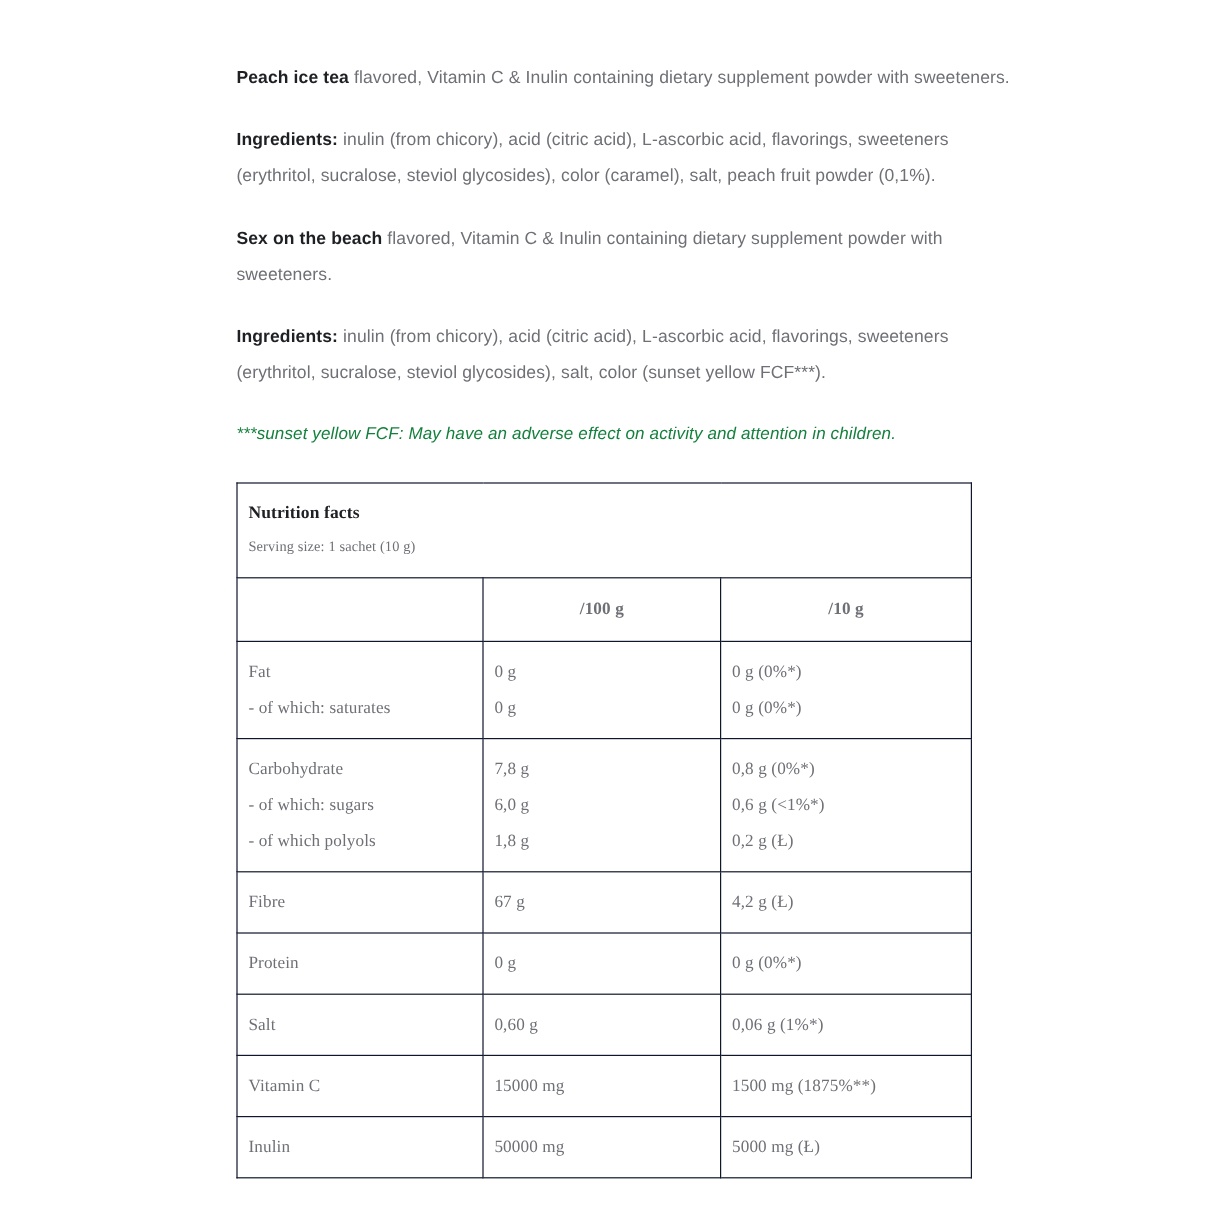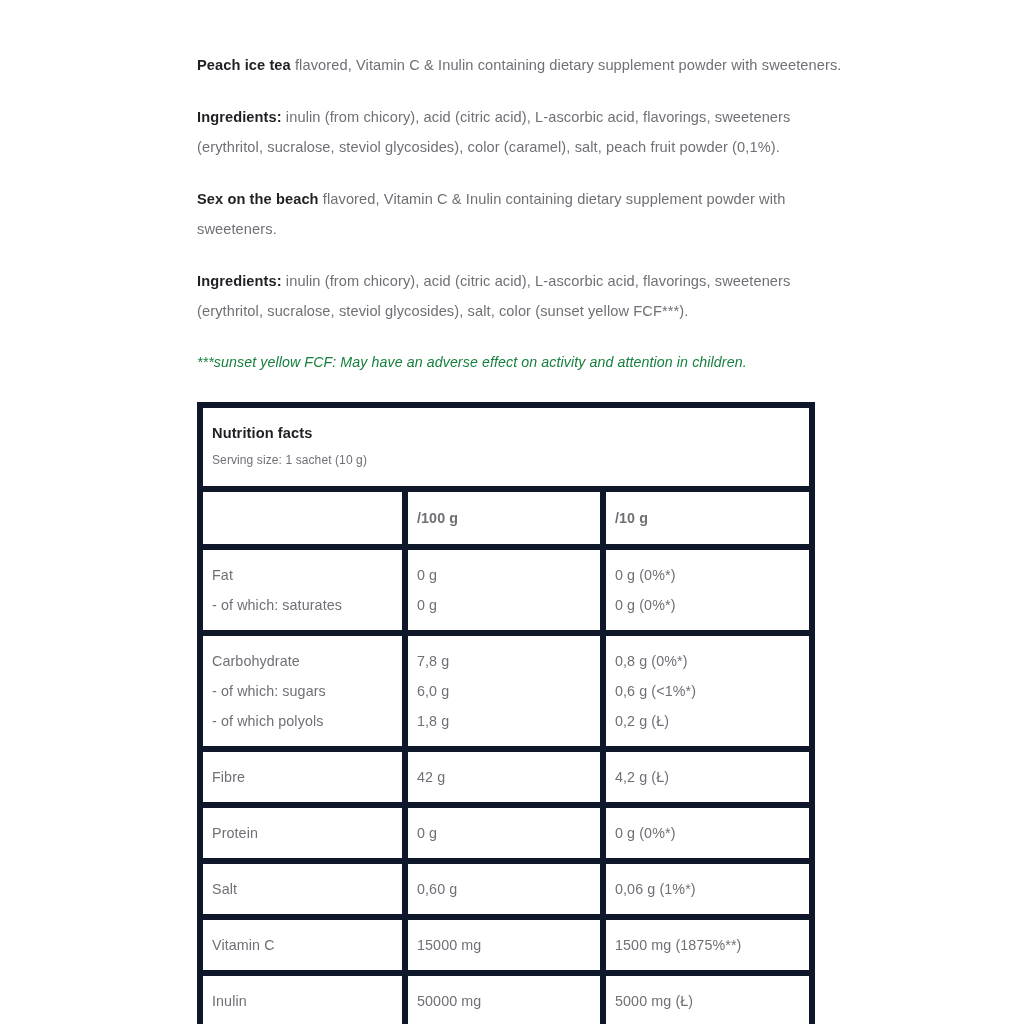--- a/index.html
+++ b/index.html
@@ -50,27 +50,28 @@
   }
 
   
   .nf-table {
     border-collapse: collapse;
     width: 612px;
     table-layout: fixed;
     margin-top: 4px;
   }
   .nf-table td {
-    border: 6px solid #0f172a;
+    border: 1px solid #0f172a;
     padding: 10px 9px 10px 9px;
     font-size: 14.3px;
     line-height: 30px;
     color: #6f7076;
     vertical-align: top;
     letter-spacing: 0.1px;
+    font-family: Liberation Serif, serif;
   }
   .col-name  { width: 205px; }
   .col-100   { width: 198px; }
   .col-10    { width: 209px; }
 
   .nf-head-cell {
     padding-top: 12px !important;
     padding-bottom: 12px !important;
   }
   .nf-title {
@@ -91,20 +92,21 @@
     color: #1f2024;
   }
   .cell-lines span {
     display: block;
     line-height: 30px;
     white-space: nowrap;
   }
   .rowpad td {
     padding-top: 11px;
     padding-bottom: 11px;
+    text-align: center;
   }
 </style>
 </head>
 <body>
 
 <div class="page">
   <div class="content">
 
     <p class="para"><span class="lead">Peach ice tea</span><span> flavored, Vitamin C &amp; Inulin containing dietary supplement powder with sweeteners.</span></p>
 
@@ -166,21 +168,21 @@
           <td class="cell-lines">
             <span>0,8 g (0%*)</span>
             <span>0,6 g (&lt;1%*)</span>
             <span>0,2 g (Ł)</span>
           </td>
         </tr>
 
         <tr>
           <td>Fibre</td>
           <td class="cell-lines">
-              <span>42 g</span>
+              <span>67 g</span>
             </td>
           <td class="cell-lines">
               <span>4,2 g (Ł)</span>
             </td>
         </tr>
 
         <tr>
           <td>Protein</td>
           <td class="cell-lines">
               <span>0 g</span>

